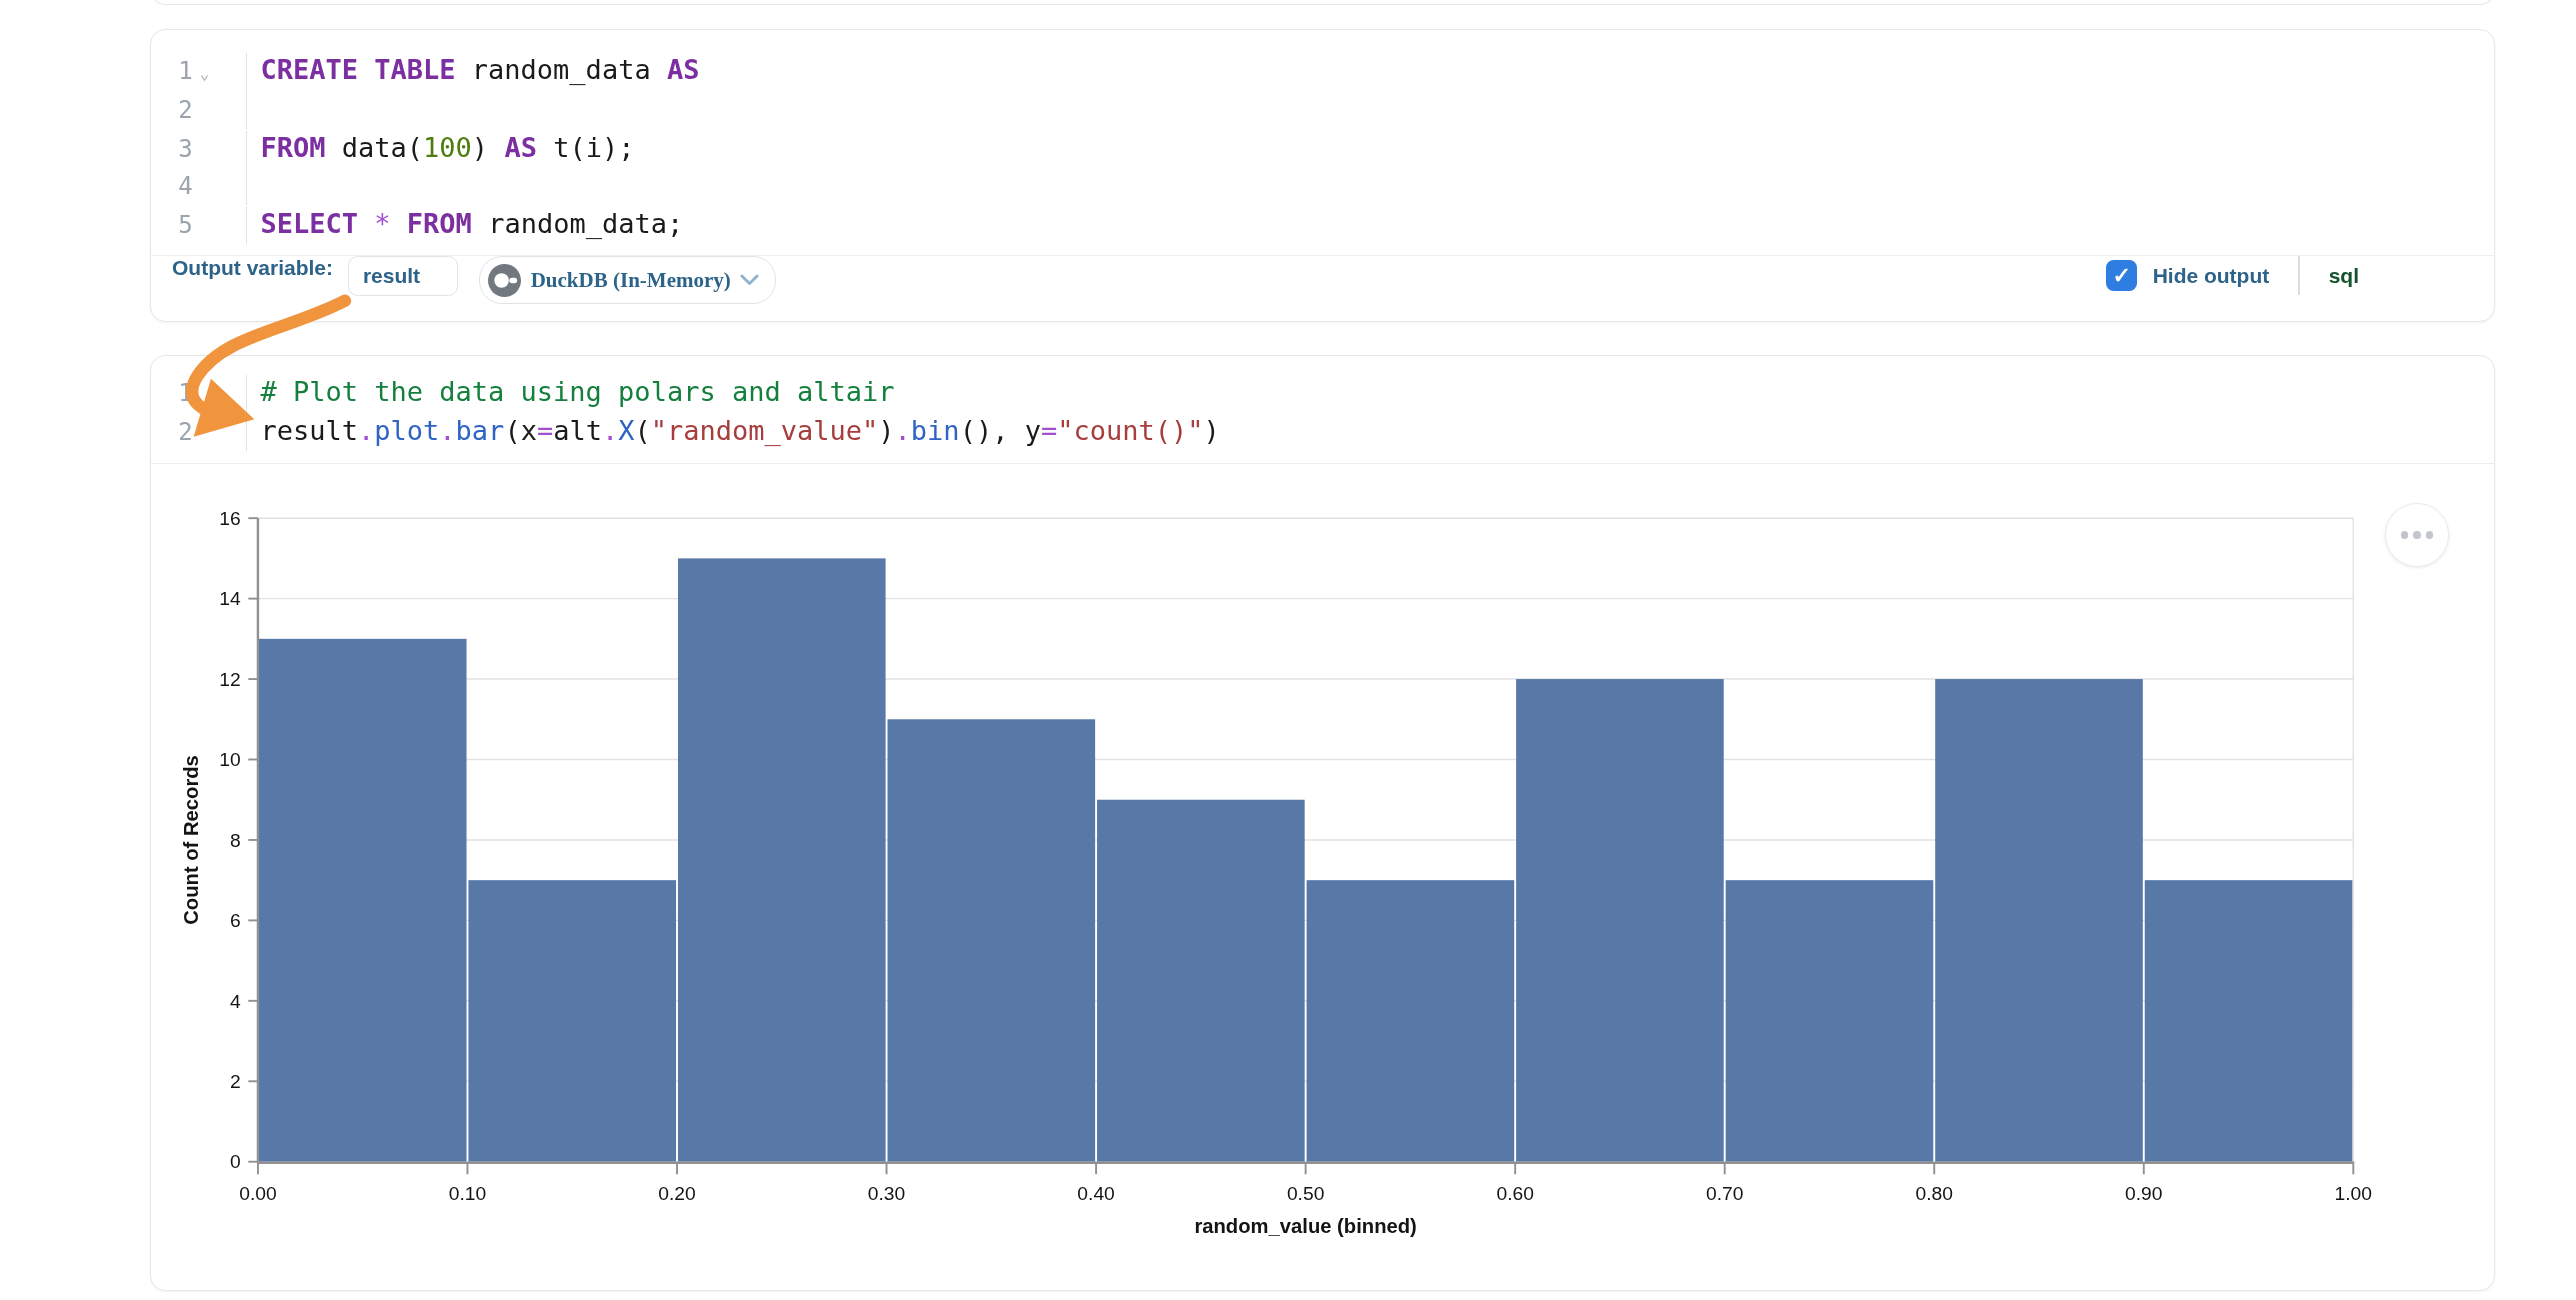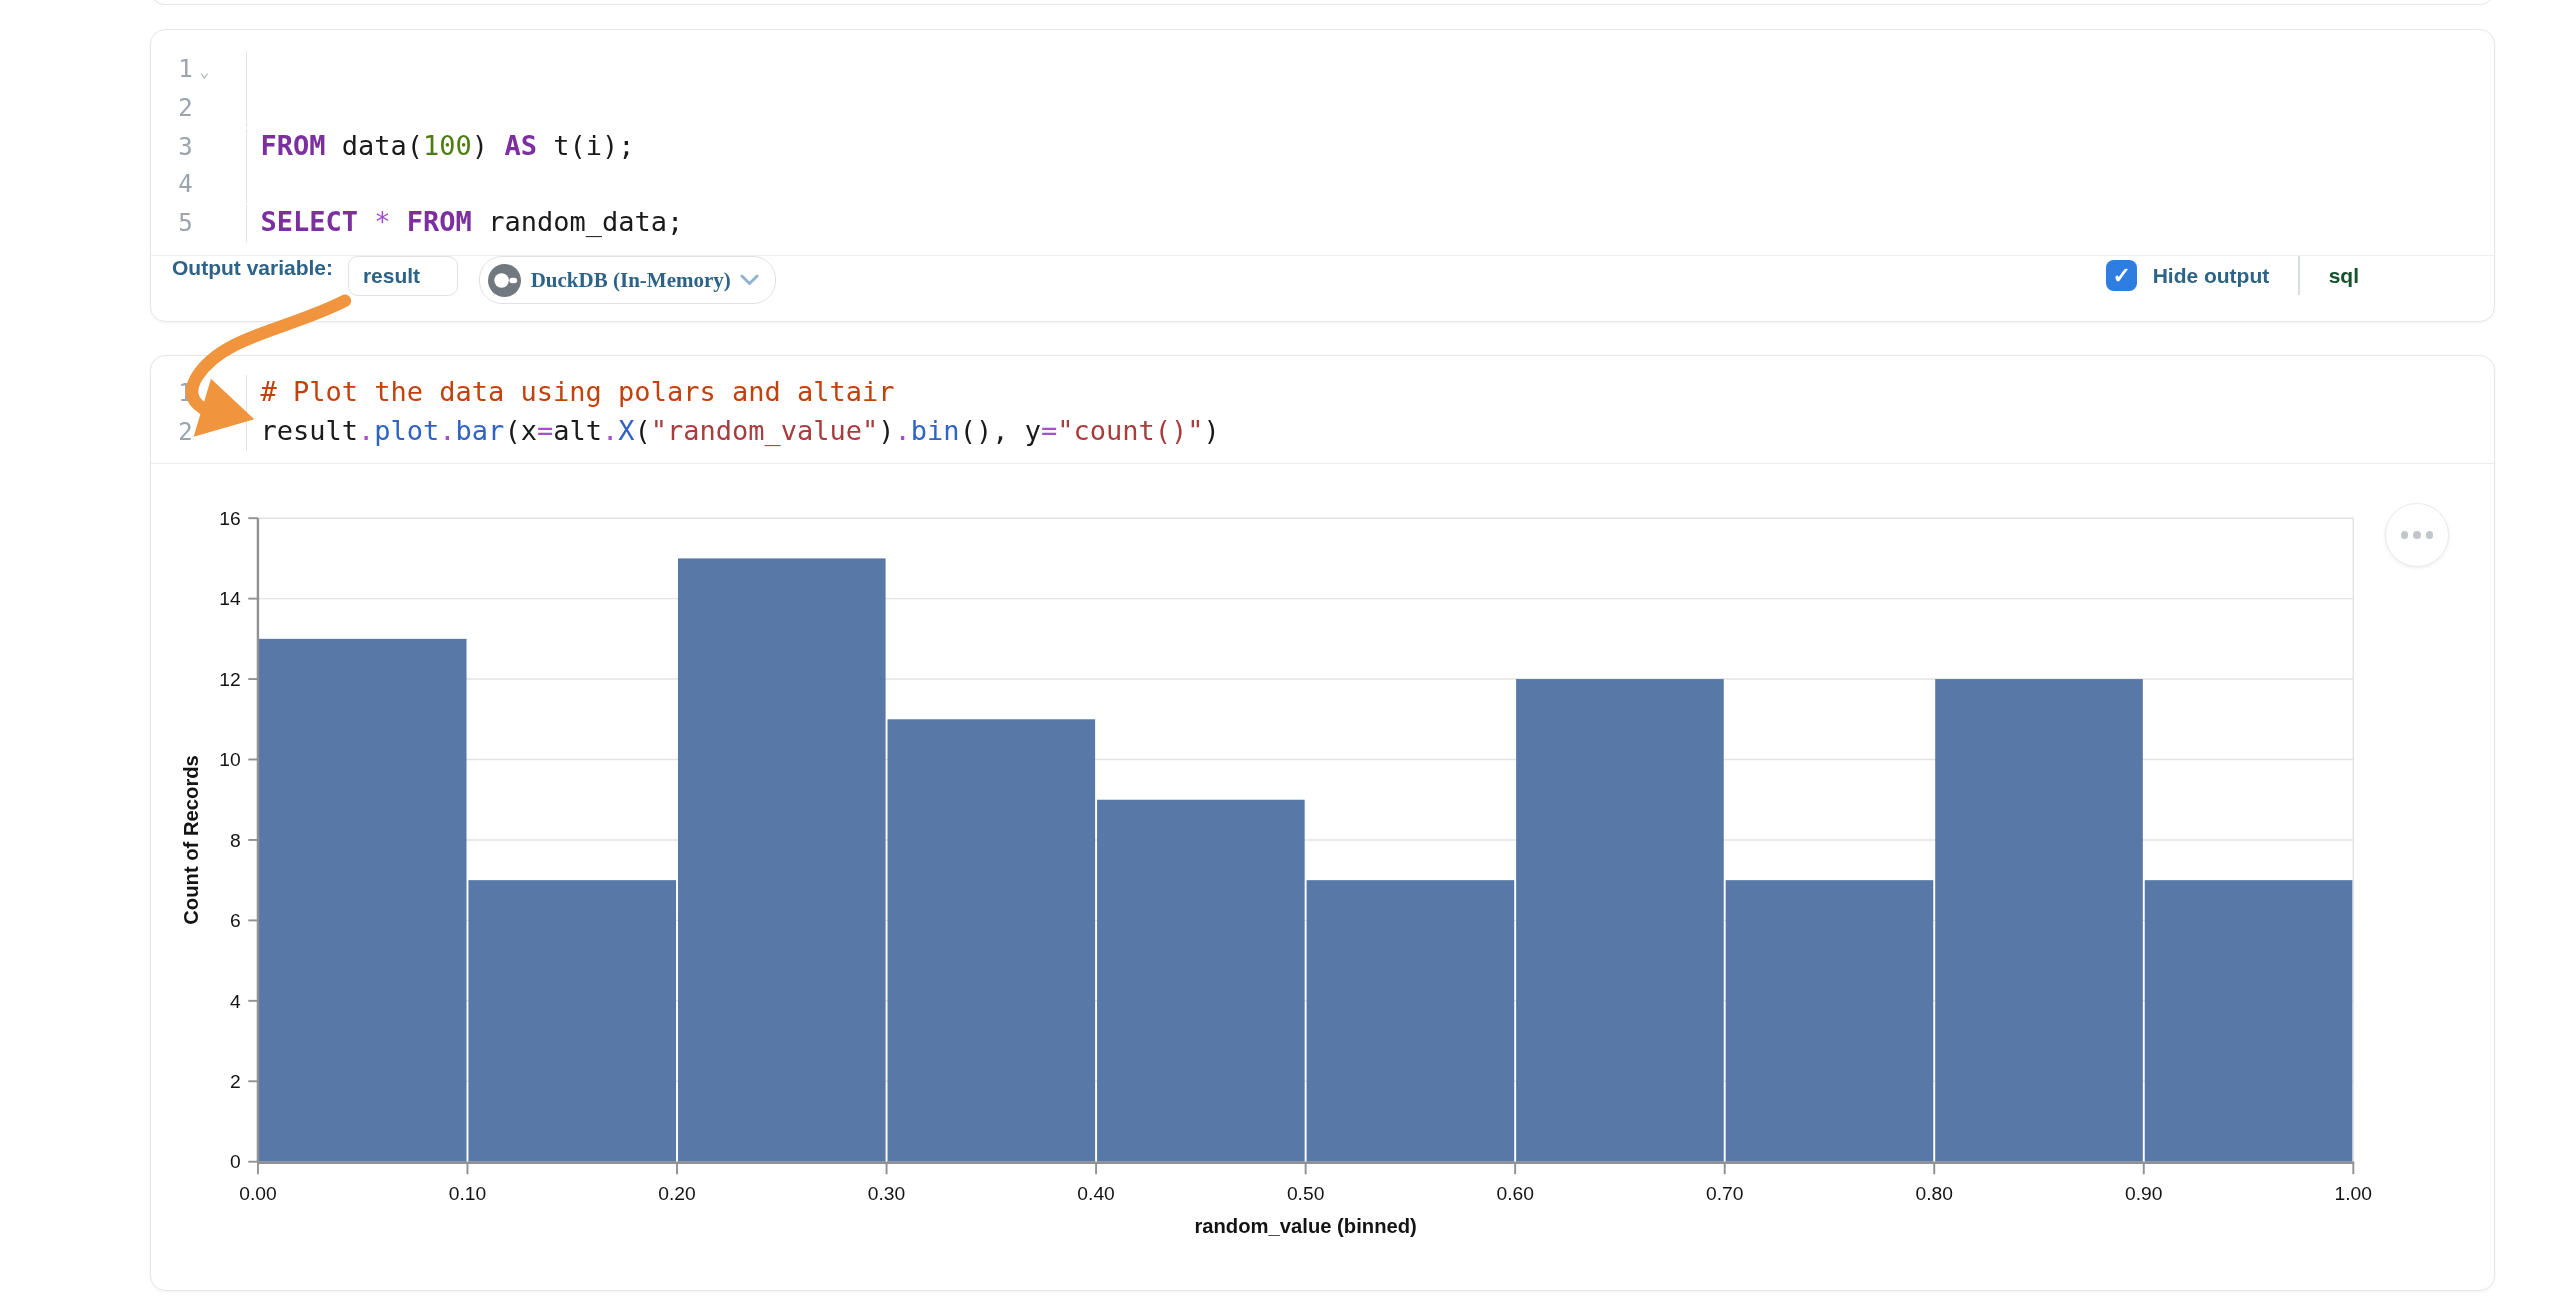--- a/index.html
+++ b/index.html
@@ -23,21 +23,21 @@
   .cell-2 .code-area{padding:17.3px 0 16.4px 0;}
   .code-line{display:flex;min-height:37px;align-items:baseline;}
   .gutter{flex:0 0 96px;display:flex;justify-content:flex-end;align-items:baseline;
     box-sizing:border-box;padding-right:11.6px;border-right:1.4px solid #e3e3e3;}
   .lnum{color:#9ba3ad;font-size:24px;}
   .fold-box{width:35px;text-align:left;padding-left:6.7px;color:#aab2bb;font-size:16.4px;}
   .code-text{padding-left:13.5px;white-space:pre;color:#111;}
   .tok-kw{color:#7b2fa0;font-weight:bold;}
   .tok-pl{color:#1a1a1a;}
   .tok-num{color:#4d7c0f;}
-  .tok-cm{color:#c2410c;}
+  .tok-cm{color:#15803d;}
   .tok-fn{color:#2f63c4;}
   .tok-op{color:#a34fd0;}
   .tok-str{color:#a73d3d;}
 
   
   .cell-footer{position:absolute;left:0;right:0;bottom:0;height:66px;
     border-top:1.4px solid #efefef;display:flex;align-items:flex-start;
     padding:0 135px 0 21px;box-sizing:border-box;
     color:#2d6389;font-weight:bold;font-size:21px;}
   .out-var-label{margin-right:15.4px;}
@@ -72,20 +72,21 @@
 
   <div class="prev-cell-edge"></div>
 
   <div class="cell-card cell-1">
     <div class="code-area" id="code-cell-1">
         <div class="code-line">
           <span class="gutter">
             <span class="lnum">1</span>
             <span class="fold-box">⌄</span>
           </span>
+          <span class="code-text"><span class="tok-kw">CREATE TABLE</span><span class="tok-pl"> random_data </span><span class="tok-kw">AS</span></span>
         </div>
         <div class="code-line">
           <span class="gutter">
             <span class="lnum">2</span>
             <span class="fold-box"></span>
           </span>
         </div>
         <div class="code-line">
           <span class="gutter">
             <span class="lnum">3</span>

